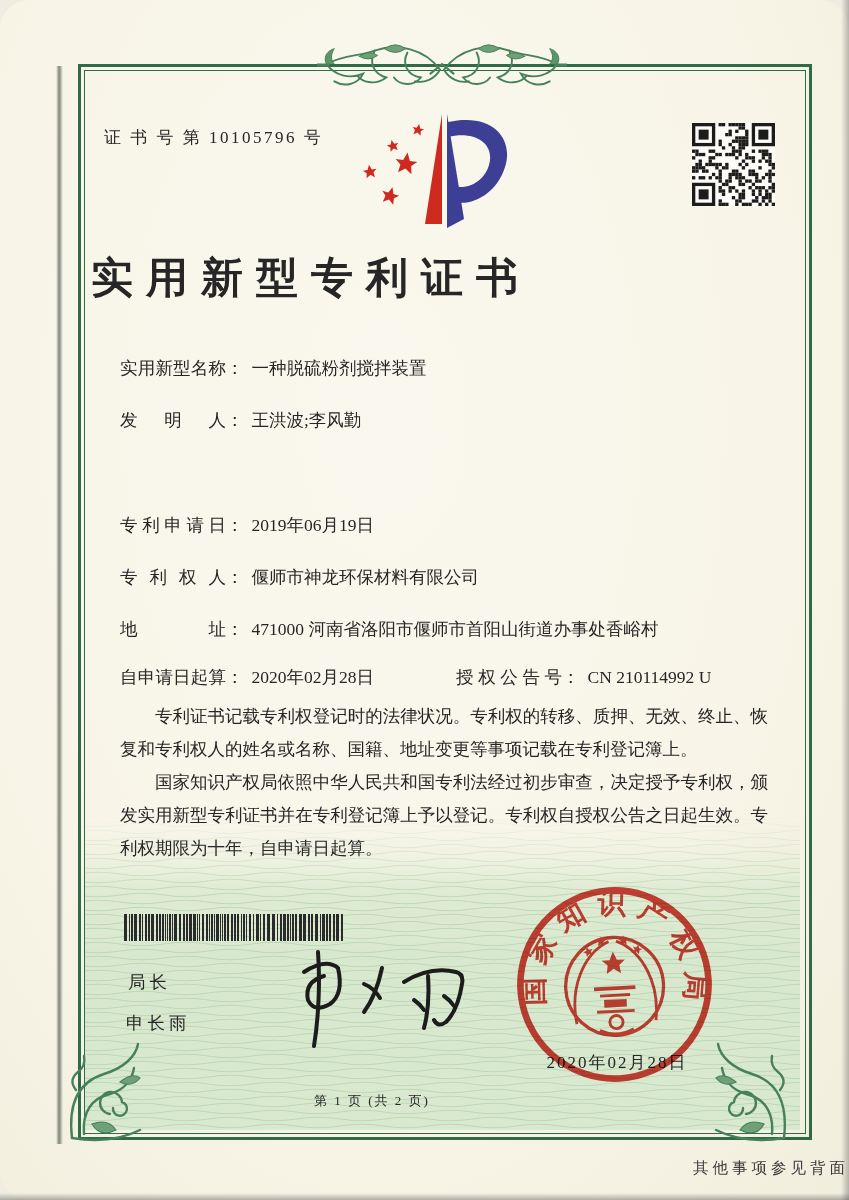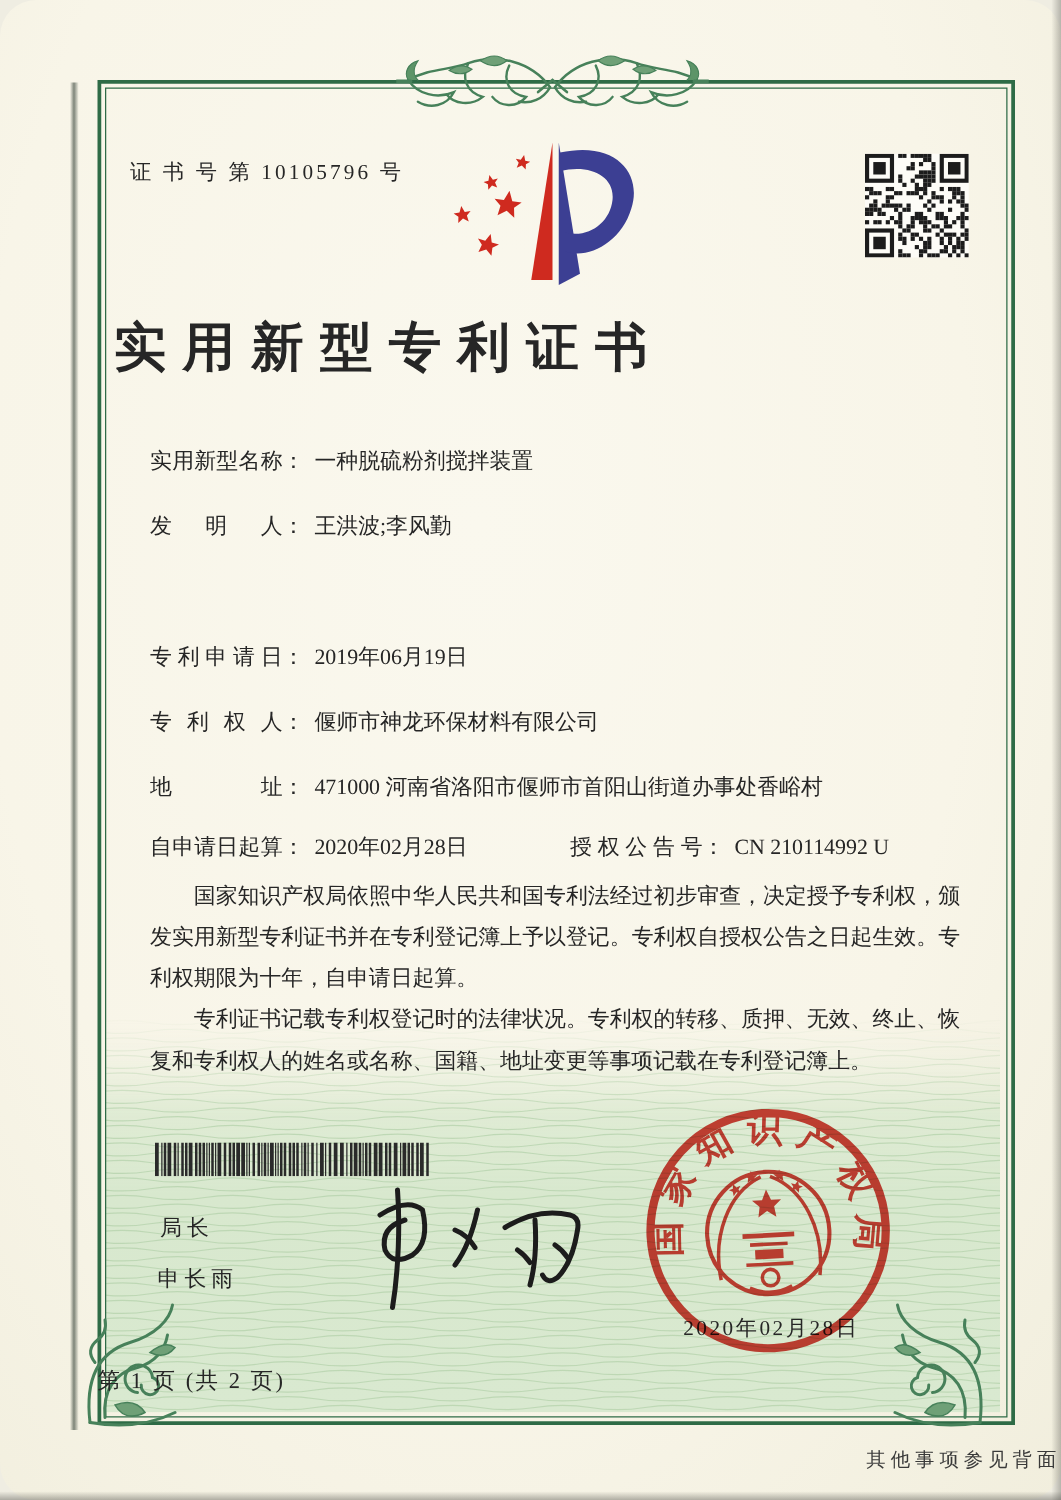--- a/index.html
+++ b/index.html
@@ -59,22 +59,22 @@
 
   .director{position:absolute;left:128px;top:970px;z-index:3;font-size:17.5px;letter-spacing:4px;}
   .director-name{position:absolute;left:126px;top:1011px;z-index:3;font-size:17.5px;letter-spacing:4px;font-family:Liberation Serif, serif;}
   .signature{position:absolute;left:246px;top:938px;width:230px;height:118px;z-index:3;}
 
   .seal{position:absolute;left:511px;top:881px;width:207px;height:207px;z-index:3;
         opacity:.93;mix-blend-mode:multiply;}
   .seal-date{position:absolute;left:512px;top:1051px;width:210px;text-align:center;z-index:2;
         font-size:17px;letter-spacing:2px;}
 
-  .pagination{position:absolute;left:78px;top:1092px;width:588px;text-align:left;z-index:2;
-        font-size:18px;letter-spacing:2px;}
+  .pagination{position:absolute;left:78px;top:1092px;width:588px;text-align:center;z-index:2;
+        font-size:13px;letter-spacing:2px;}
   .backnote{position:absolute;left:0;top:1158px;width:849px;text-align:right;z-index:2;
         font-size:15.5px;letter-spacing:4px;color:#3a3a3a;}
 
   .orn-top{position:absolute;left:317px;top:34px;width:250px;height:62px;z-index:2;}
   .orn-bl{position:absolute;left:62px;top:1042px;width:100px;height:100px;z-index:2;}
   .orn-br{position:absolute;left:694px;top:1042px;width:100px;height:100px;z-index:2;transform:scaleX(-1);}
 </style>
 </head>
 <body>
 
@@ -422,22 +422,22 @@
     <span class="flabel">地址</span><span class="fcolon">：</span><span>471000 河南省洛阳市偃师市首阳山街道办事处香峪村</span>
   </div>
   <div class="frow" style="top:665px">
     <span class="flabel">自申请日起算</span><span class="fcolon">：</span><span>2020年02月28日</span>
     <span class="grant">
       <span class="flabel">授权公告号</span><span class="fcolon">：</span><span>CN 210114992 U</span>
     </span>
   </div>
 
   <div class="paras">
+    <p>专利证书记载专利权登记时的法律状况。专利权的转移、质押、无效、终止、恢复和专利权人的姓名或名称、国籍、地址变更等事项记载在专利登记簿上。</p>
     <p>国家知识产权局依照中华人民共和国专利法经过初步审查，决定授予专利权，颁发实用新型专利证书并在专利登记簿上予以登记。专利权自授权公告之日起生效。专利权期限为十年，自申请日起算。</p>
-    <p>专利证书记载专利权登记时的法律状况。专利权的转移、质押、无效、终止、恢复和专利权人的姓名或名称、国籍、地址变更等事项记载在专利登记簿上。</p>
   </div>
 
   <svg class="barcode" id="barcode-svg" viewBox="0 0 222 27">
       <rect x="0" y="0" width="3" height="27" fill="#2a2a2a"></rect>
       <rect x="5" y="0" width="1" height="27" fill="#2a2a2a"></rect>
       <rect x="7" y="0" width="2" height="27" fill="#2a2a2a"></rect>
       <rect x="10" y="0" width="3" height="27" fill="#2a2a2a"></rect>
       <rect x="15" y="0" width="2" height="27" fill="#2a2a2a"></rect>
       <rect x="18" y="0" width="1" height="27" fill="#2a2a2a"></rect>
       <rect x="21" y="0" width="2" height="27" fill="#2a2a2a"></rect>

